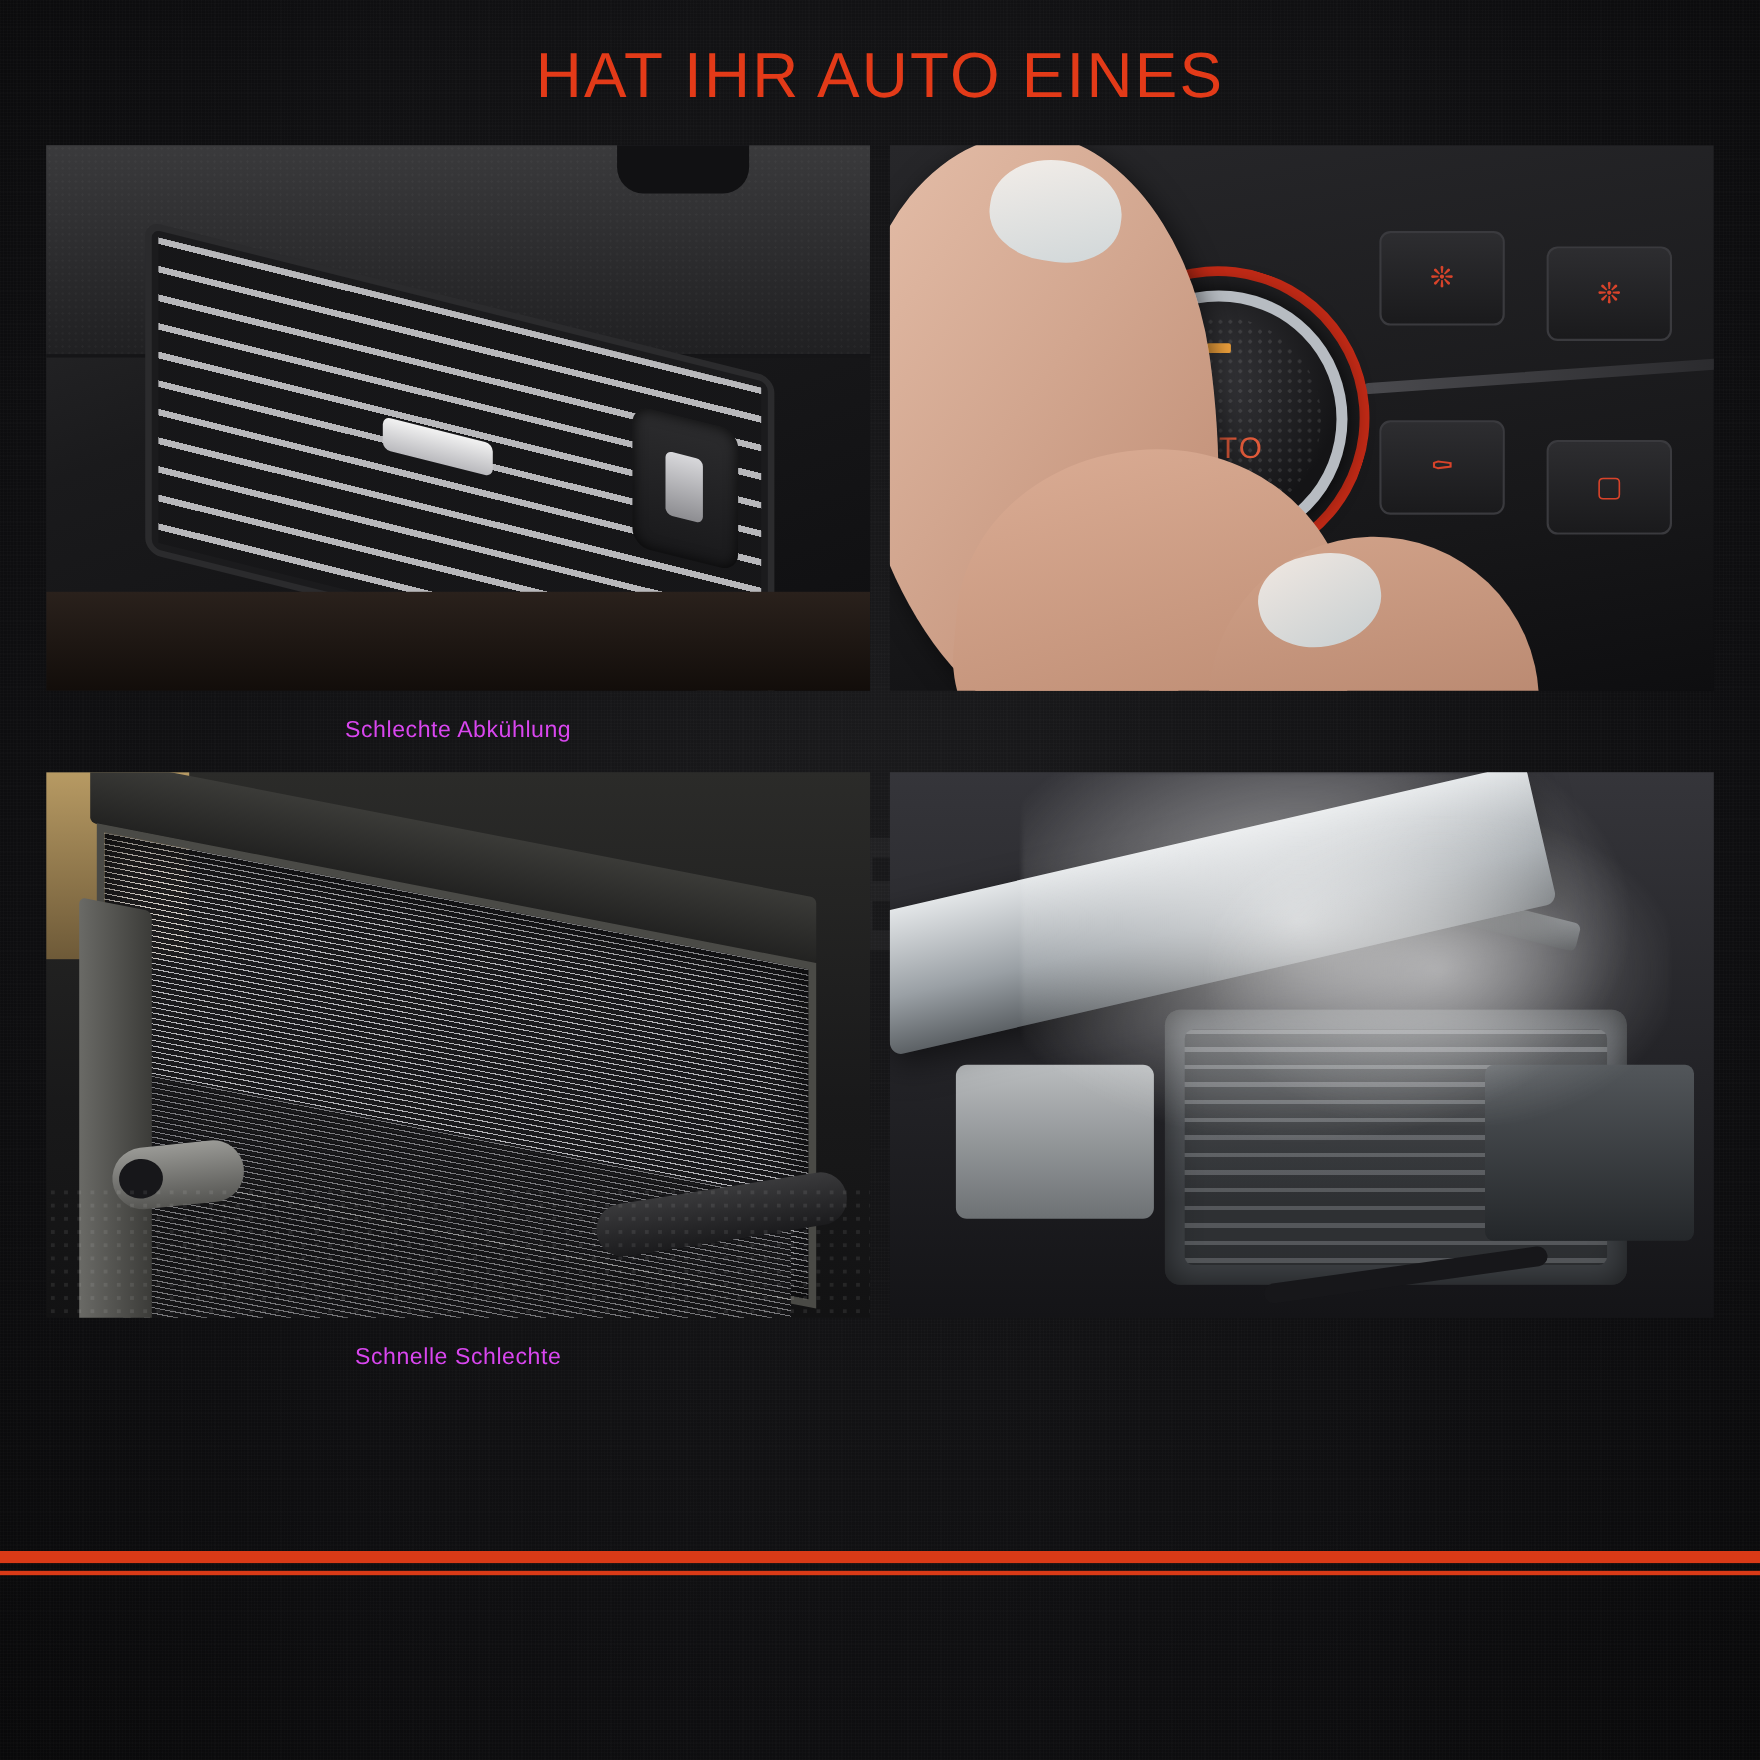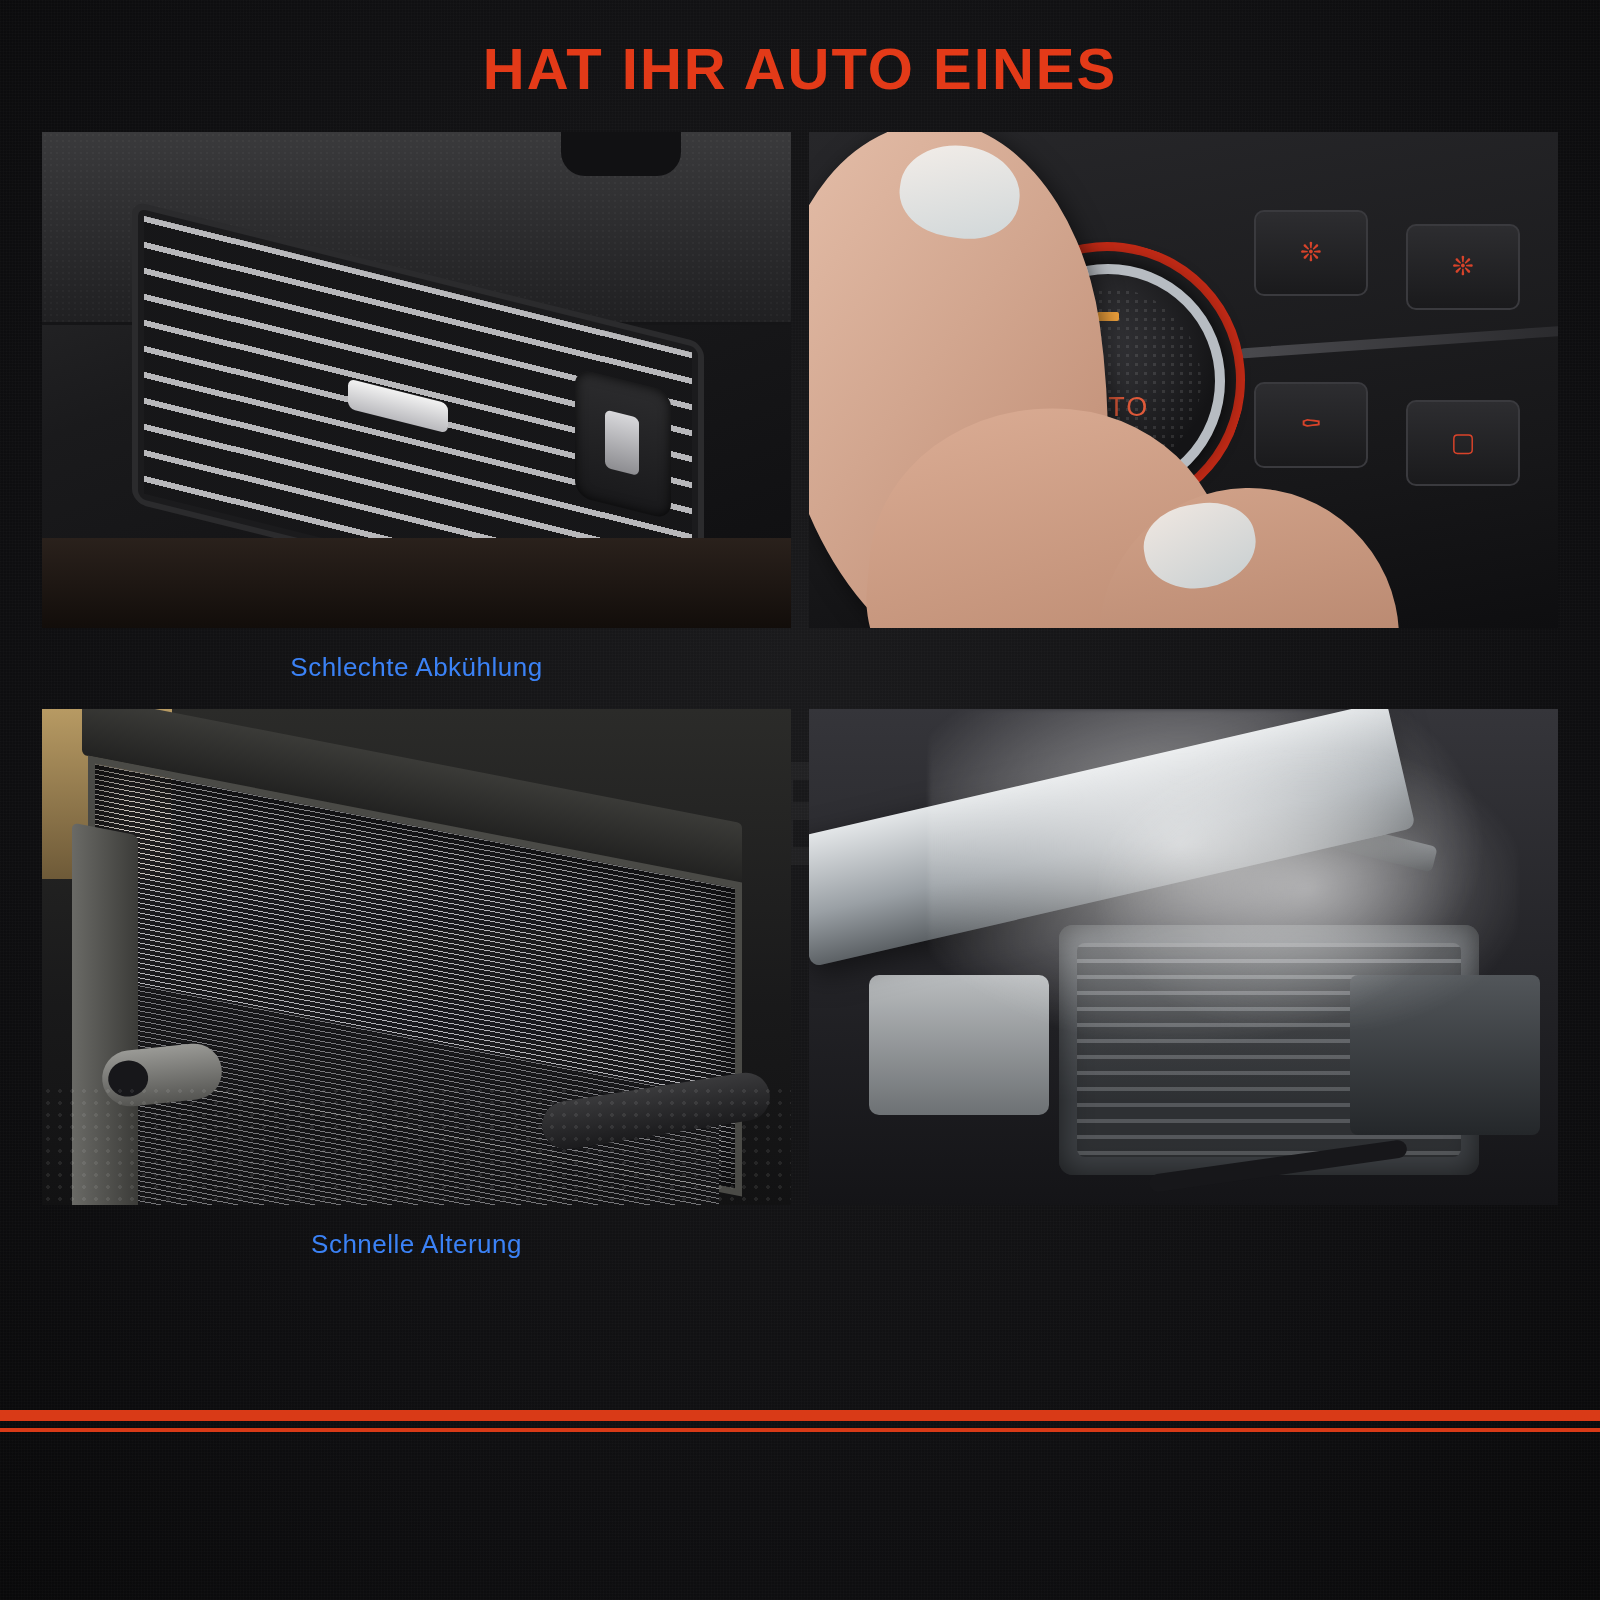--- a/index.html
+++ b/index.html
@@ -44,21 +44,21 @@
     position: relative;
     z-index: 3;
   }
   .headline {
     text-align: center;
     padding-top: 34px;
   }
   .headline .line1 {
     color: #e33a18;
     font-size: 58px;
-    font-weight: bold;
+    font-weight: normal;
     letter-spacing: 2px;
     line-height: 1.2;
   }
   .headline .line2 {
     color: #f2f2f2;
     font-size: 58px;
     font-weight: bold;
     letter-spacing: 2px;
     line-height: 1.2;
     margin-top: 8px;
@@ -77,22 +77,22 @@
     align-items: center;
   }
   .photo {
     width: 749px;
     height: 496px;
     position: relative;
     overflow: hidden;
     background: #1c1c1e;
   }
   .caption {
-    color: #3b82f6;
-    font-size: 26px;
+    color: #d946ef;
+    font-size: 21px;
     letter-spacing: 0.5px;
     padding: 24px 0 22px 0;
   }
   .bottom-bars {
     position: absolute;
     left: 0;
     bottom: 168px;
     width: 1600px;
     z-index: 4;
   }
@@ -433,21 +433,21 @@
         <div class="photo p3">
           <div class="wall"></div>
           <div class="topbar"></div>
           <div class="core"></div>
           <div class="core2"></div>
           <div class="tank"></div>
           <div class="nozzle"></div>
           <div class="hose"></div>
           <div class="grit"></div>
         </div>
-        <div class="caption">Schnelle Alterung</div>
+        <div class="caption">Schnelle Schlechte</div>
       </div>
 
       <div class="cell">
         <div class="photo p4">
           <div class="engine">
             <div class="ribs"></div>
           </div>
           <div class="box"></div>
           <div class="battery"></div>
           <div class="cable"></div>

